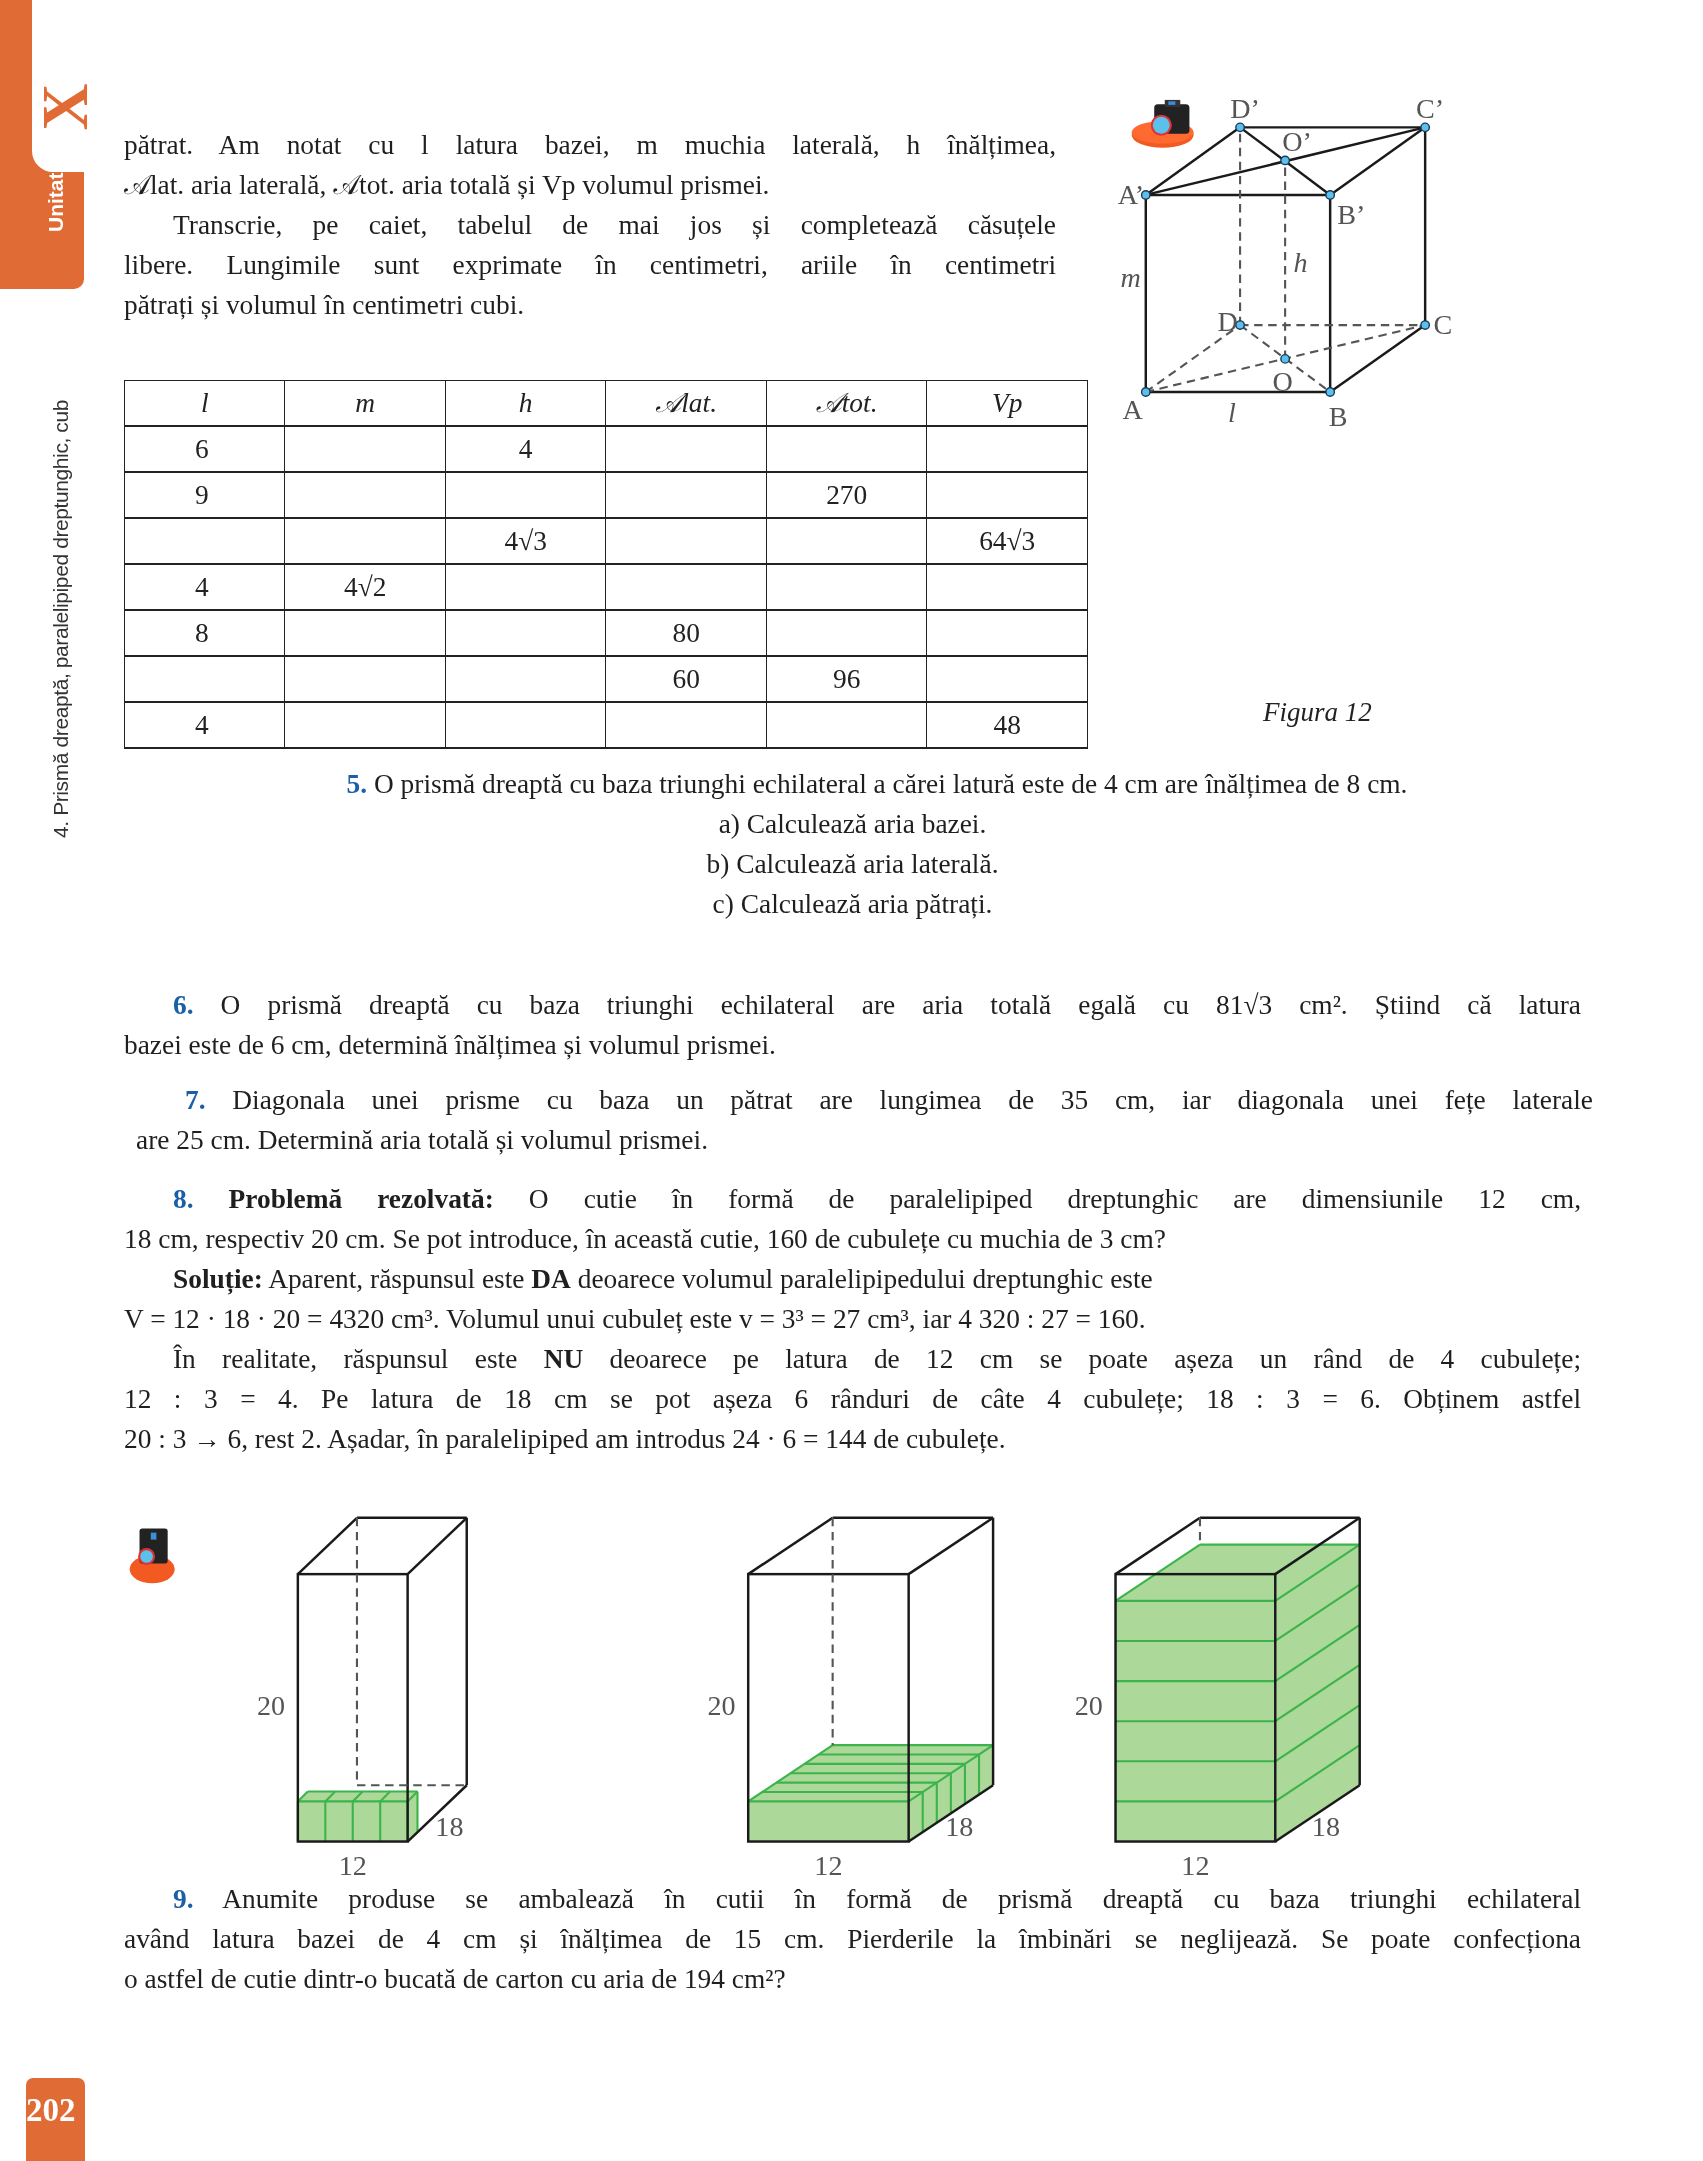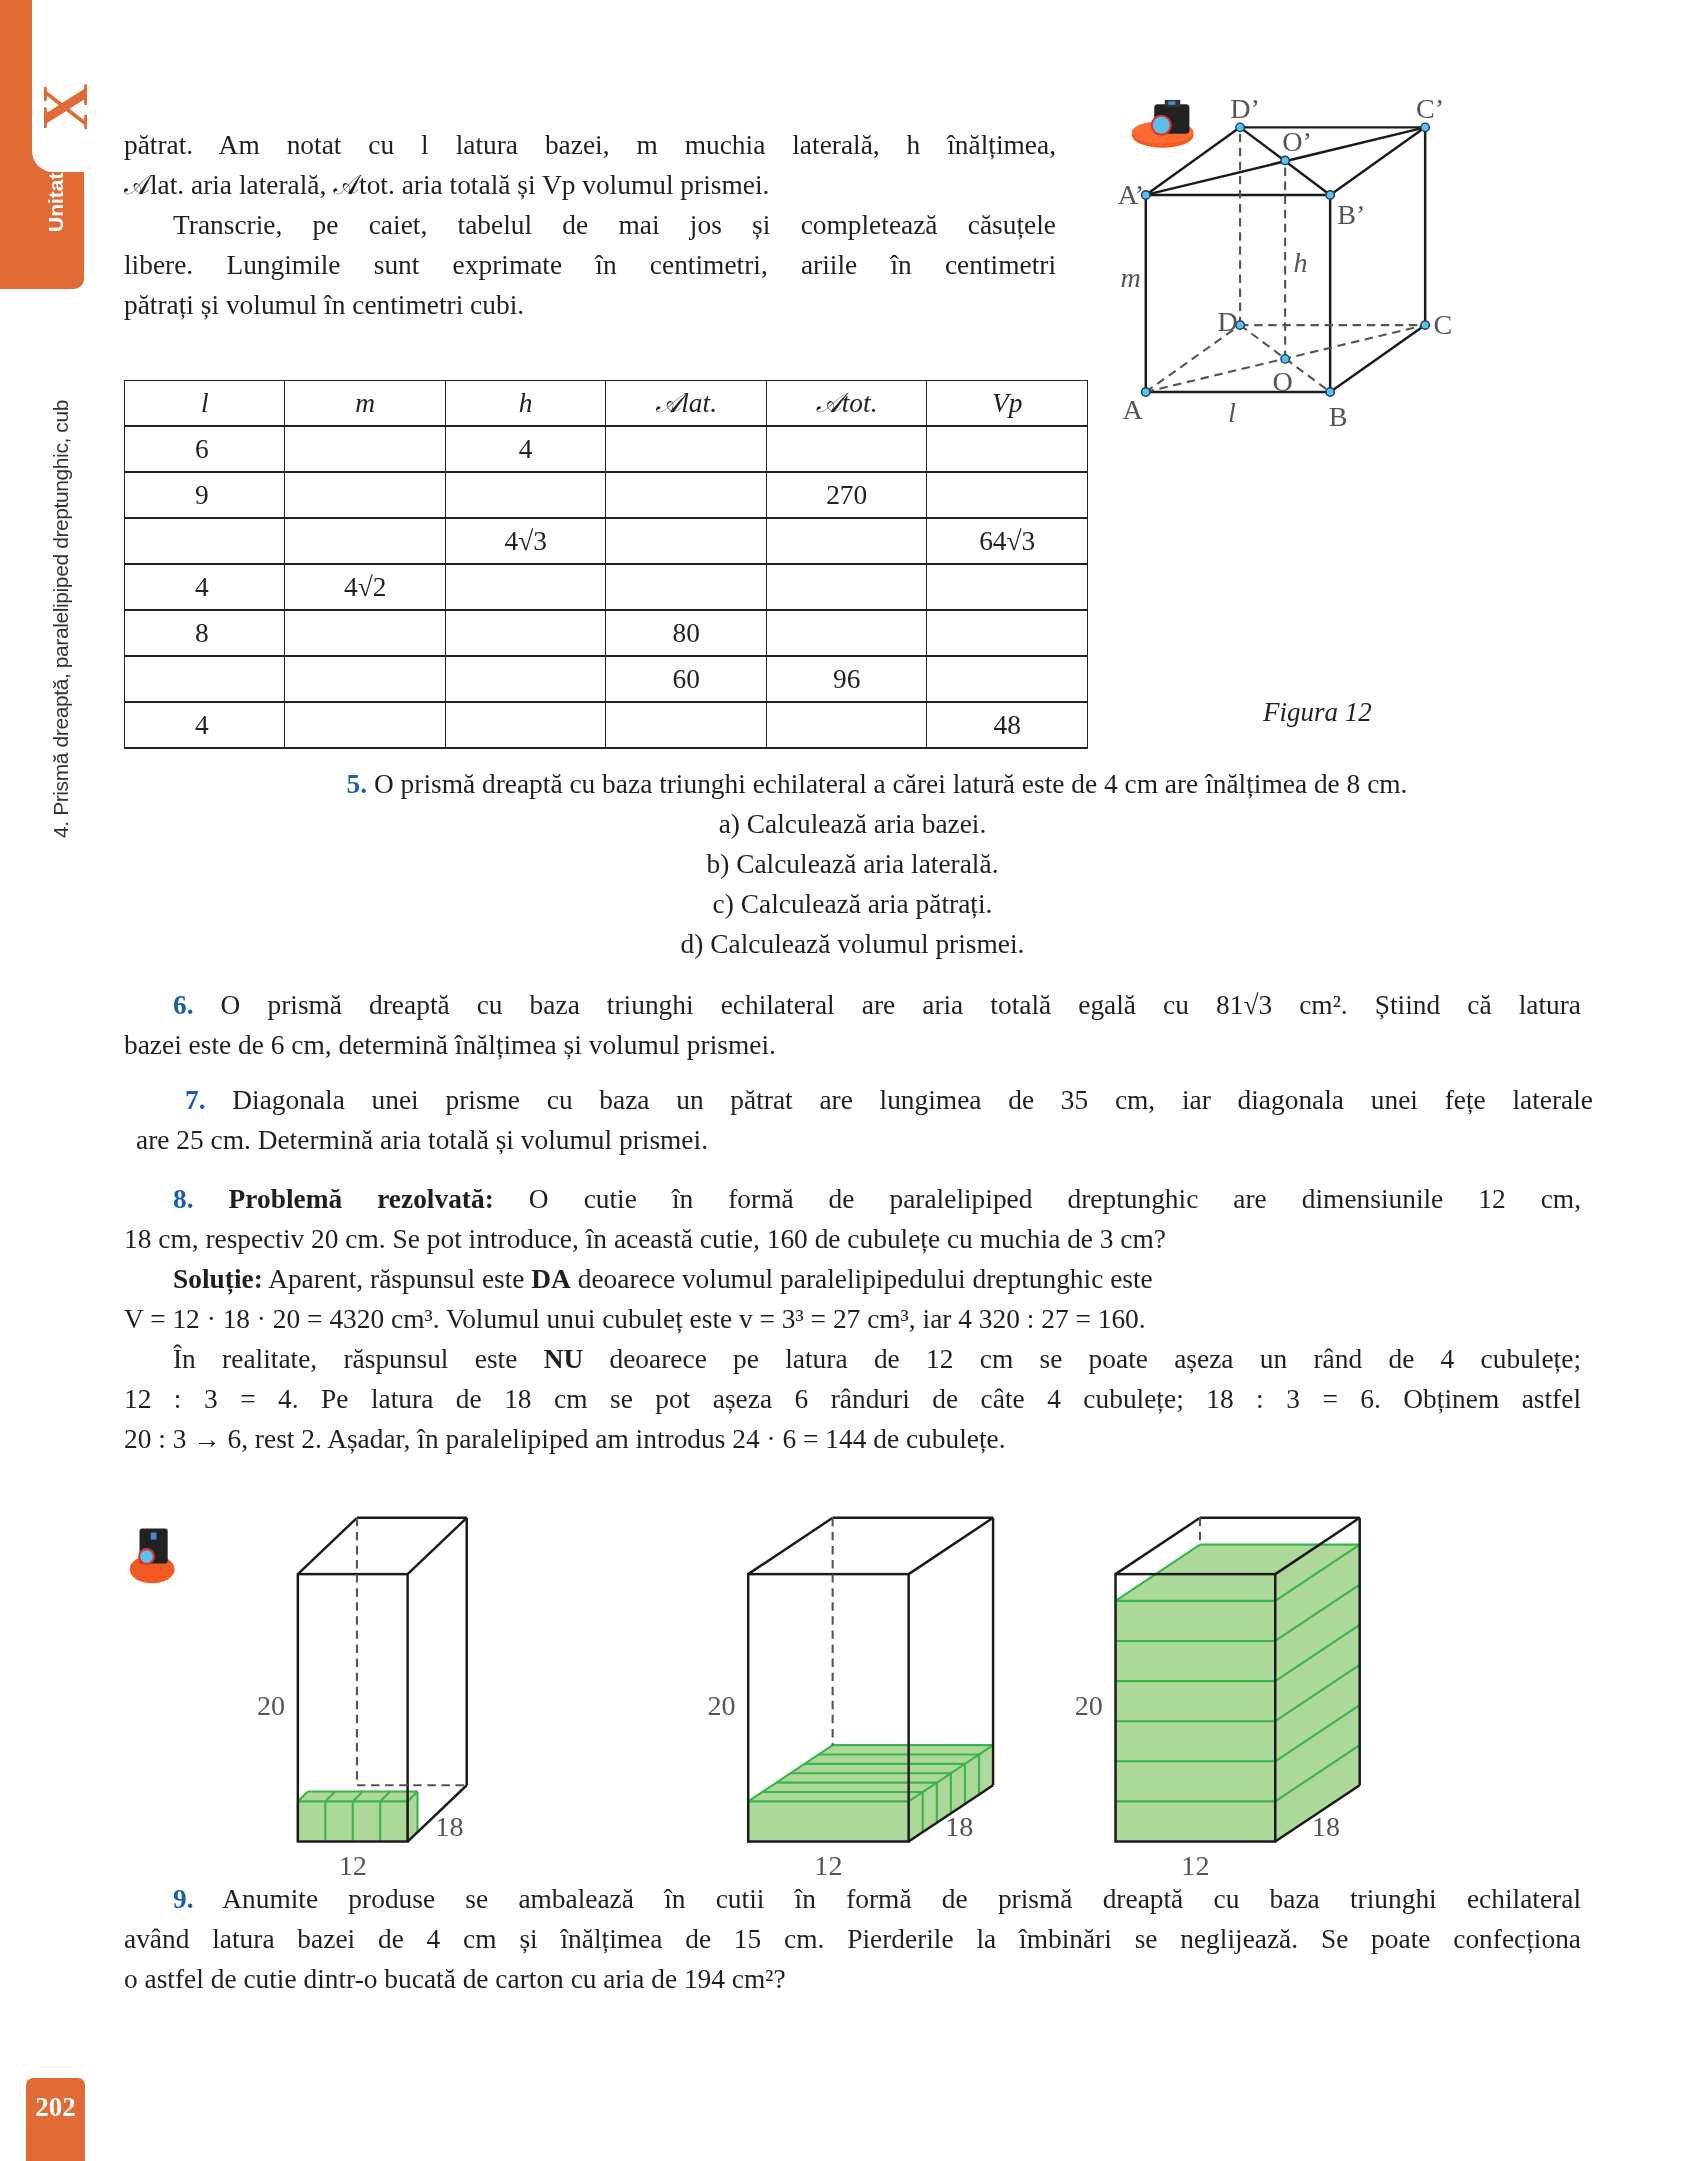--- a/index.html
+++ b/index.html
@@ -12,22 +12,22 @@
   .side-white { position:absolute; left:32px; top:0; width:56px; height:172px; background:#fff;
                 border-bottom-left-radius:21px; }
   .unit-label { position:absolute; left:44px; top:232px; color:#fff; font-size:21px; font-weight:bold;
                 transform:rotate(-90deg); transform-origin:left top; white-space:nowrap;
                 font-family:"Liberation Sans", sans-serif; }
   .chapter-label { position:absolute; left:49px; top:838px; color:#333; font-size:21px;
                    transform:rotate(-90deg); transform-origin:left top; white-space:nowrap;
                    font-family:"Liberation Sans", sans-serif; letter-spacing:-0.4px; }
   .page-number-box { position:absolute; left:26px; top:2078px; width:59px; height:84px;
                      background:#e06b35; border-top-left-radius:7px; border-top-right-radius:7px; }
-  .page-number { position:absolute; left:0; top:14px; width:59px; text-align:center; color:#fff;
-                 font-size:27px; font-weight:bold; font-family:"Liberation Serif", serif; }
+  .page-number { position:absolute; left:0; top:14px; width:59px; color:#fff;
+                 font-size:33px; font-weight:bold; font-family:"Liberation Serif", serif; }
 
   
   .txt { position:absolute; font-size:27.4px; line-height:40px; font-family:"Liberation Serif","DejaVu Serif",serif;
          color:#1f1f1f; text-align:justify; }
   .num { color:#1b5fa8; font-weight:bold; }
   .b { font-weight:bold; }
   .it { font-style:italic; }
   .indent { text-indent:49px; }
   .line { display:block; }
   .justify-line { text-align:justify; text-align-last:justify; display:block; }
@@ -196,21 +196,20 @@
     <text x="1838" y="387" font-style="italic">h</text>
   </g>
 </svg>
 <div class="caption">Figura 12</div>
 
 <div class="txt" style="left:124px;top:764px;width:1457px;text-align:center;">
   <span class="line" style="text-indent:49px;"><span class="num">5.</span> <span>O prismă dreaptă cu baza triunghi echilateral a cărei latură este de 4 cm are înălțimea de 8 cm.</span></span>
   <span class="line">a) Calculează aria bazei.</span>
   <span class="line">b) Calculează aria laterală.</span>
   <span class="line">c) Calculează aria pătrați.</span>
-  <span class="line">d) Calculează volumul prismei.</span>
 </div>
 
 <div class="txt" style="left:124px;top:985px;width:1457px;">
   <span class="justify-line" style="text-indent:49px;"><span class="num">6.</span> <span>O prismă dreaptă cu baza triunghi echilateral are aria totală egală cu 81√3 cm². Știind că latura</span></span>
   <span class="line">bazei este de 6 cm, determină înălțimea și volumul prismei.</span>
 </div>
 
 <div class="txt" style="left:136px;top:1080px;width:1457px;">
   <span class="justify-line" style="text-indent:49px;"><span class="num">7.</span> <span>Diagonala unei prisme cu baza un pătrat are lungimea de 35 cm, iar diagonala unei fețe laterale</span></span>
   <span class="line">are 25 cm. Determină aria totală și volumul prismei.</span>

